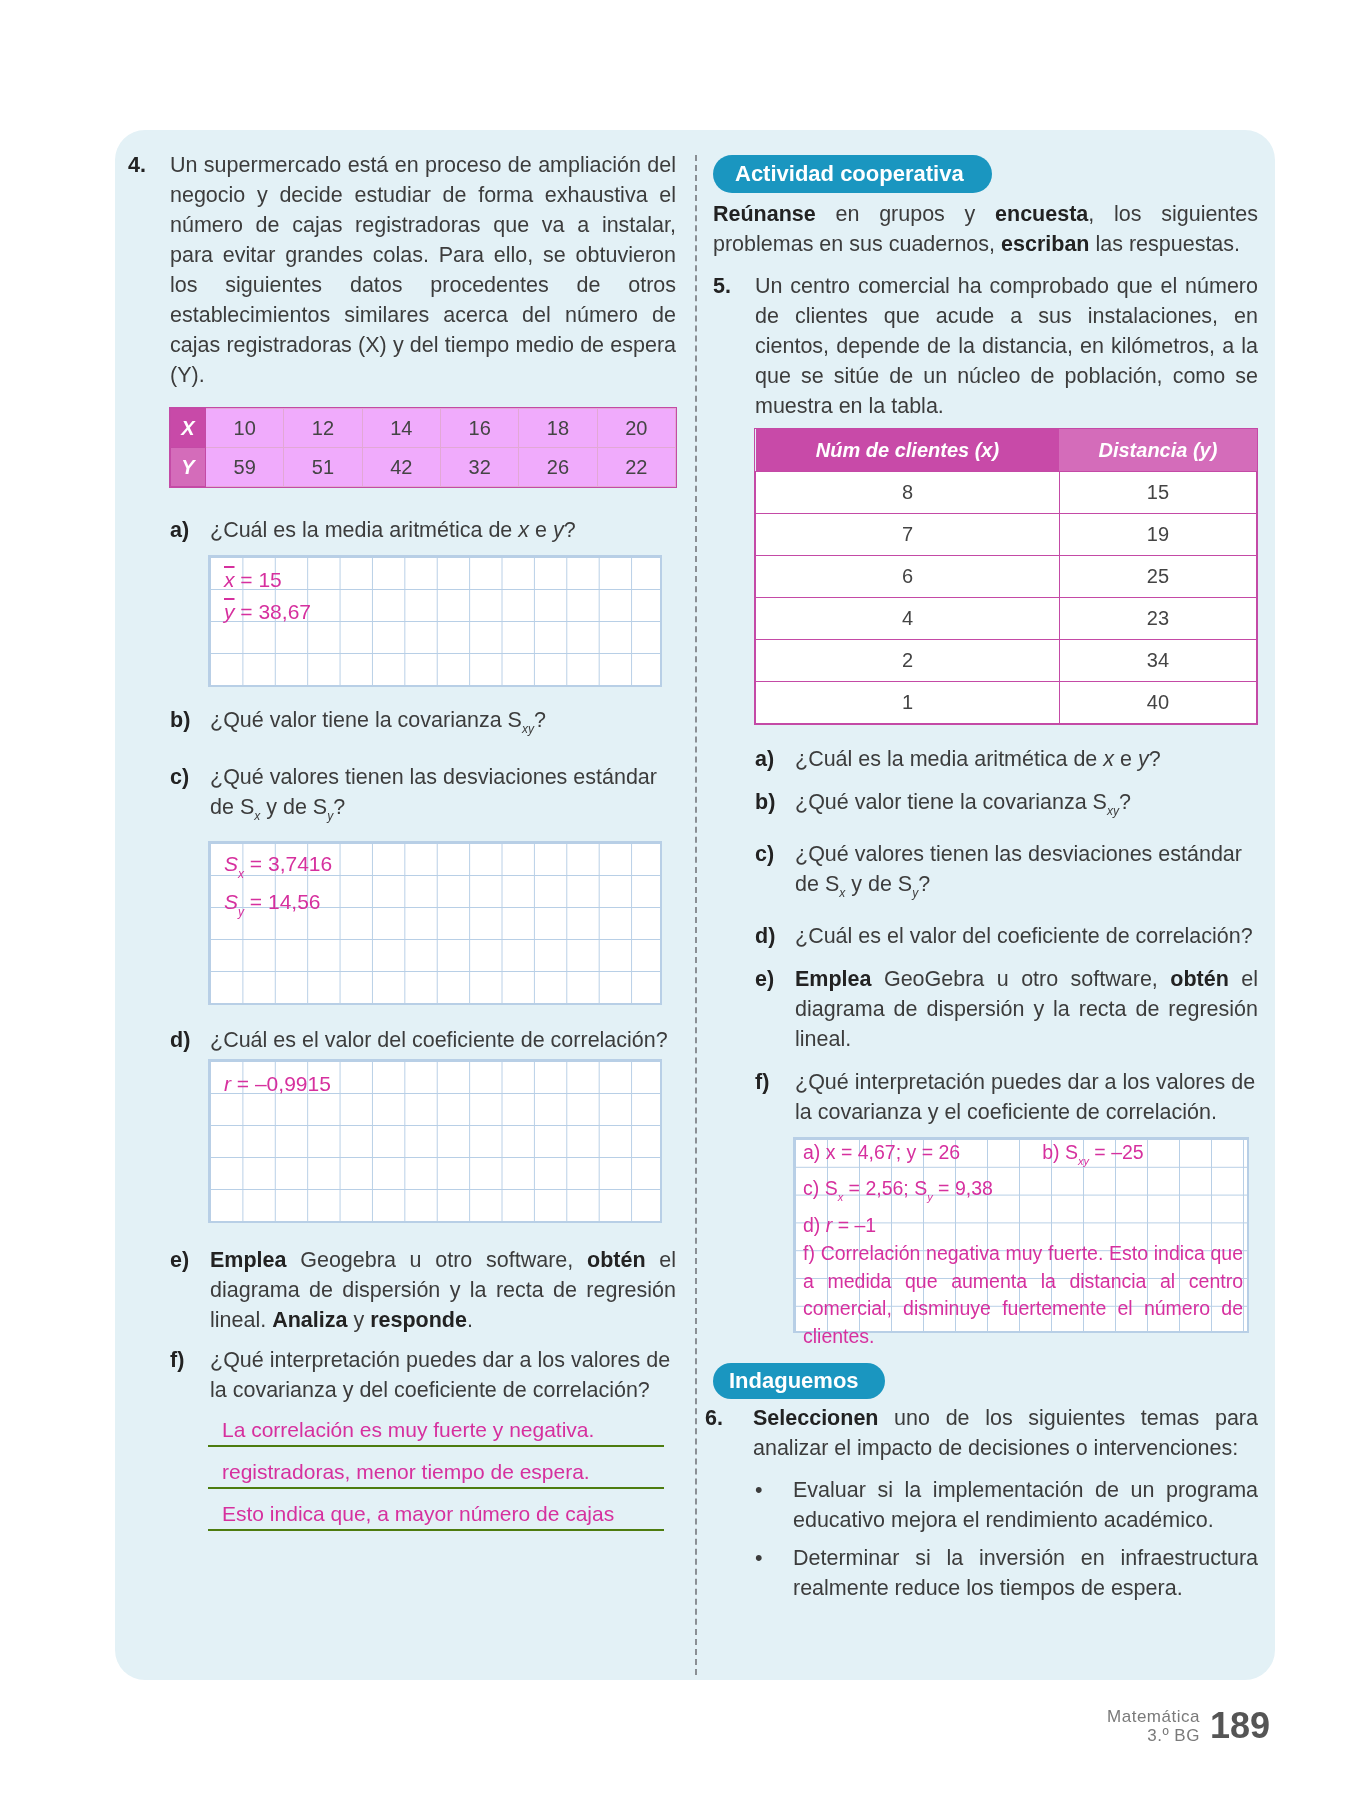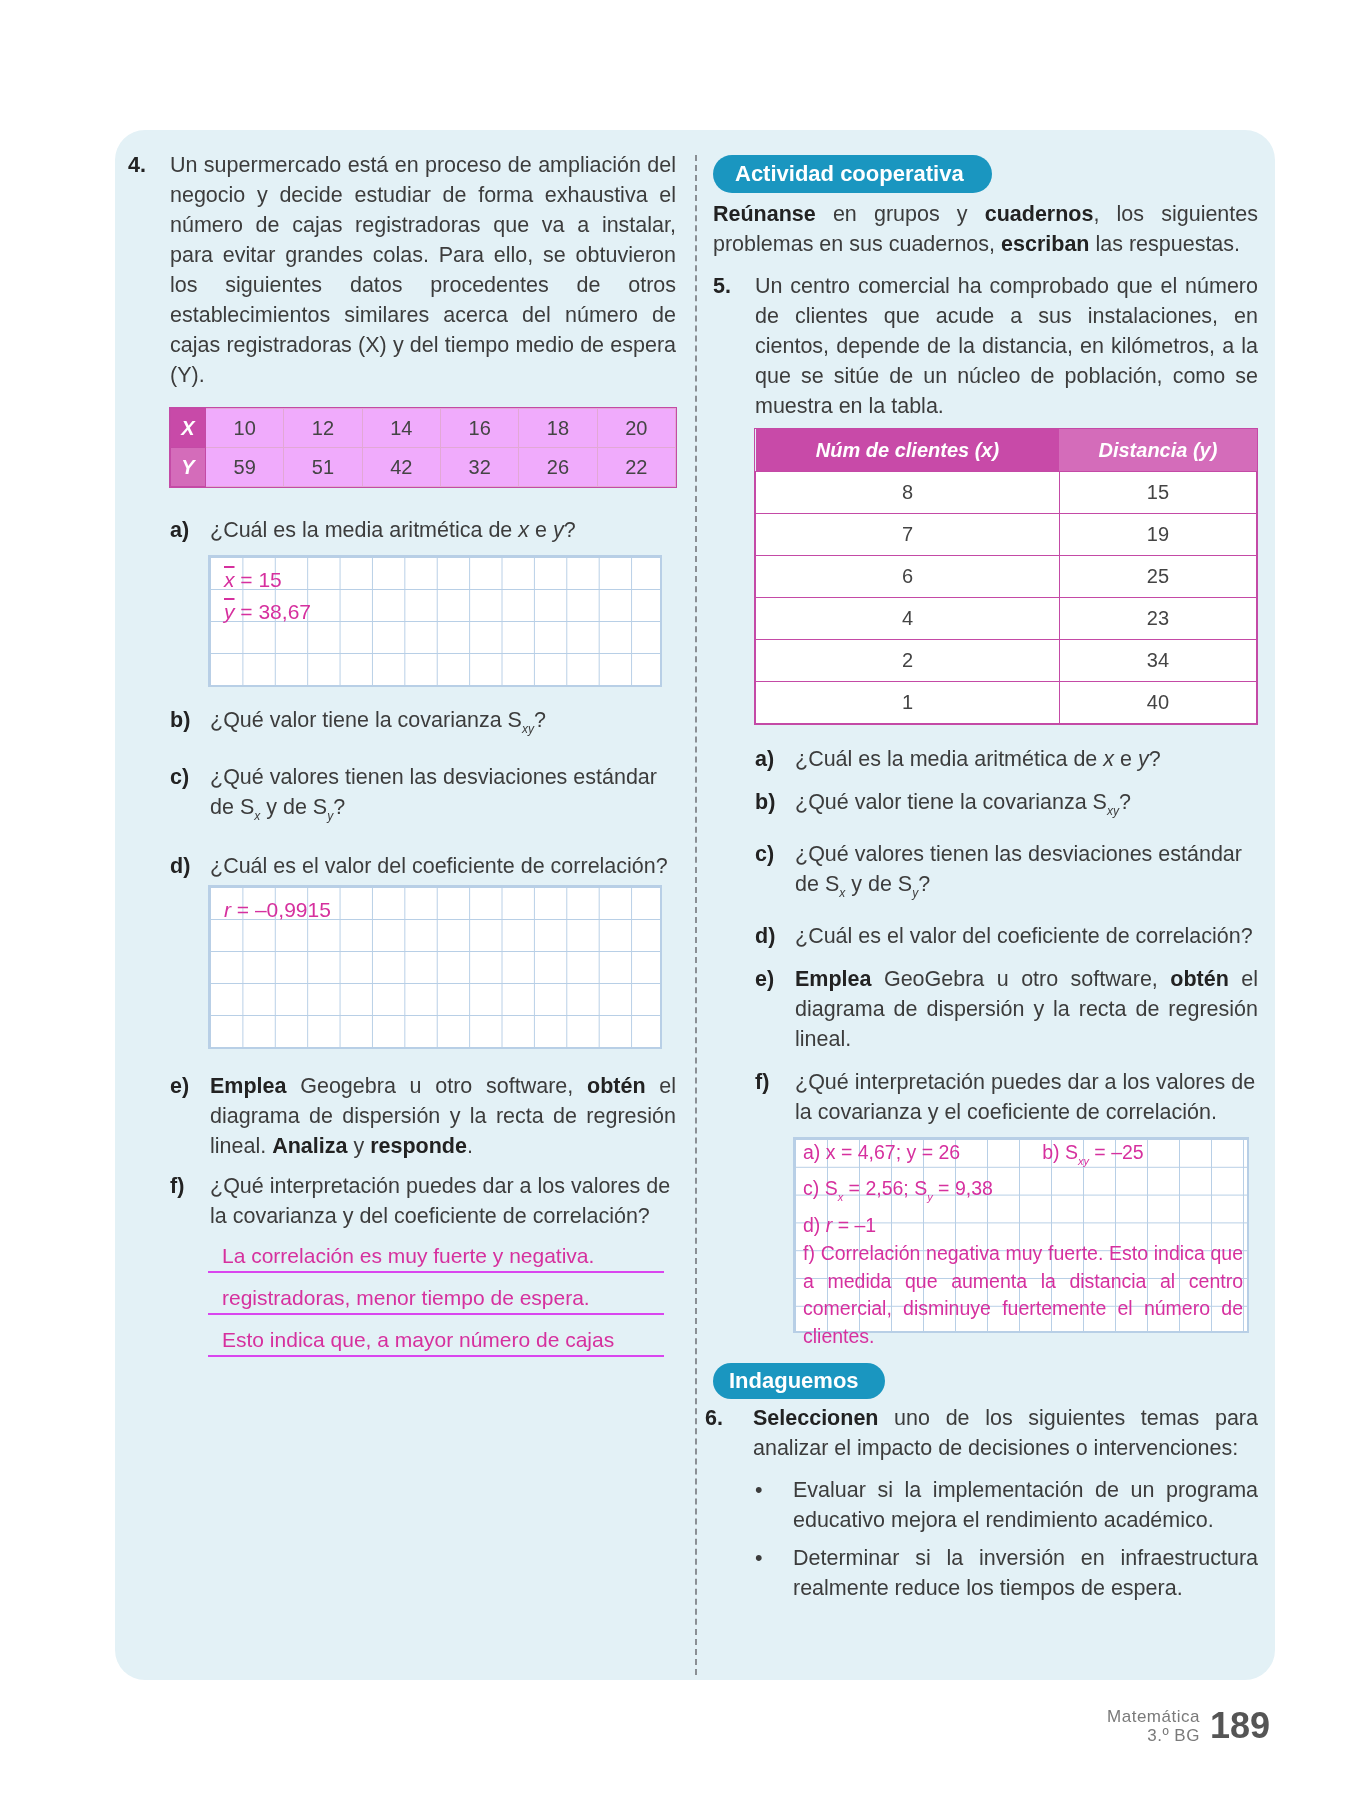--- a/index.html
+++ b/index.html
@@ -39,21 +39,21 @@
     background-image:
       linear-gradient(to right, #b8cfe6 1px, transparent 1px),
       linear-gradient(to bottom, #b8cfe6 1px, transparent 1px);
     background-size: 32.4px 32px;
     border: 2px solid #b8cfe6;
   }
   .ans { color: #d6309e; font-size: 21px; position: absolute; left: 14px; line-height: 30px; }
   .ans sub { font-size: 12px; vertical-align: -7px; }
   .bar { text-decoration: overline; }
 
-  .fline { position: relative; margin-left: 80px; width: 456px; height: 42px; border-bottom: 2px solid #d946ef; }
+  .fline { position: relative; margin-left: 80px; width: 456px; height: 42px; border-bottom: 2px solid #4d7c0f; }
   .fline span { position: absolute; left: 14px; bottom: 0px; color: #d6309e; font-size: 21px; }
 
   
   .pill {
     display: inline-block; background: #1a96c0; color: #fff; font-weight: bold;
     font-size: 22px; border-radius: 22px; padding: 5px 28px 5px 22px; line-height: 28px;
   }
 
   
   .t2 { border-collapse: collapse; margin-left: 42px; margin-top: 8px; width: 502px; }
@@ -128,20 +128,24 @@
   <div class="q" style="margin-left:42px; margin-top:18px;">
     <span class="lbl">b)</span>
     <span>¿Qué valor tiene la covarianza S</span><sub class="s">xy</sub><span>?</span>
   </div>
 
   <div class="q just" style="margin-left:42px; margin-top:18px;">
     <span class="lbl">c)</span>
     <div>¿Qué valores tienen las desviaciones estándar</div>
     <div><span>de S</span><sub class="s">x</sub><span> y de S</span><sub class="s">y</sub><span>?</span></div>
   </div>
+  <div class="grid" style="height:164px; margin-top:10px;">
+    <span class="ans" style="top:6px;"><i>S</i><sub class="it">x</sub><span> = 3,7416</span></span>
+    <span class="ans" style="top:44px;"><i>S</i><sub class="it">y</sub><span> = 14,56</span></span>
+  </div>
 
   <div class="q" style="margin-left:42px; margin-top:20px;">
     <span class="lbl">d)</span>
     <span>¿Cuál es el valor del coeficiente de correlación?</span>
   </div>
   <div class="grid" style="height:164px; margin-top:4px;">
     <span class="ans" style="top:8px;"><i>r</i><span> = –0,9915</span></span>
   </div>
 
   <div class="q just" style="margin-left:42px; margin-top:22px;">
@@ -162,21 +166,21 @@
       </div>
     <div class="fline">
         <span>Esto indica que, a mayor número de cajas</span>
       </div>
   </div>
 </div>
 
 <div class="col col-right">
   <div class="pill">Actividad cooperativa</div>
   <div class="just" style="margin-top:6px;">
-    <b>Reúnanse</b><span> en grupos y </span><b>cuadernos</b><span>, los siguientes problemas en sus cuadernos, </span><b>escriban</b><span> las respuestas.</span>
+    <b>Reúnanse</b><span> en grupos y </span><b>encuesta</b><span>, los siguientes problemas en sus cuadernos, </span><b>escriban</b><span> las respuestas.</span>
   </div>
 
   <div class="indent just" style="margin-top:12px;">
     <span class="num">5.</span>
     <span>Un centro comercial ha comprobado que el número de clientes que acude a sus instalaciones, en cientos, depende de la distancia, en kilómetros, a la que se sitúe de un núcleo de población, como se muestra en la tabla.</span>
   </div>
 
   <table class="t2">
     <tbody>
         <tr>

